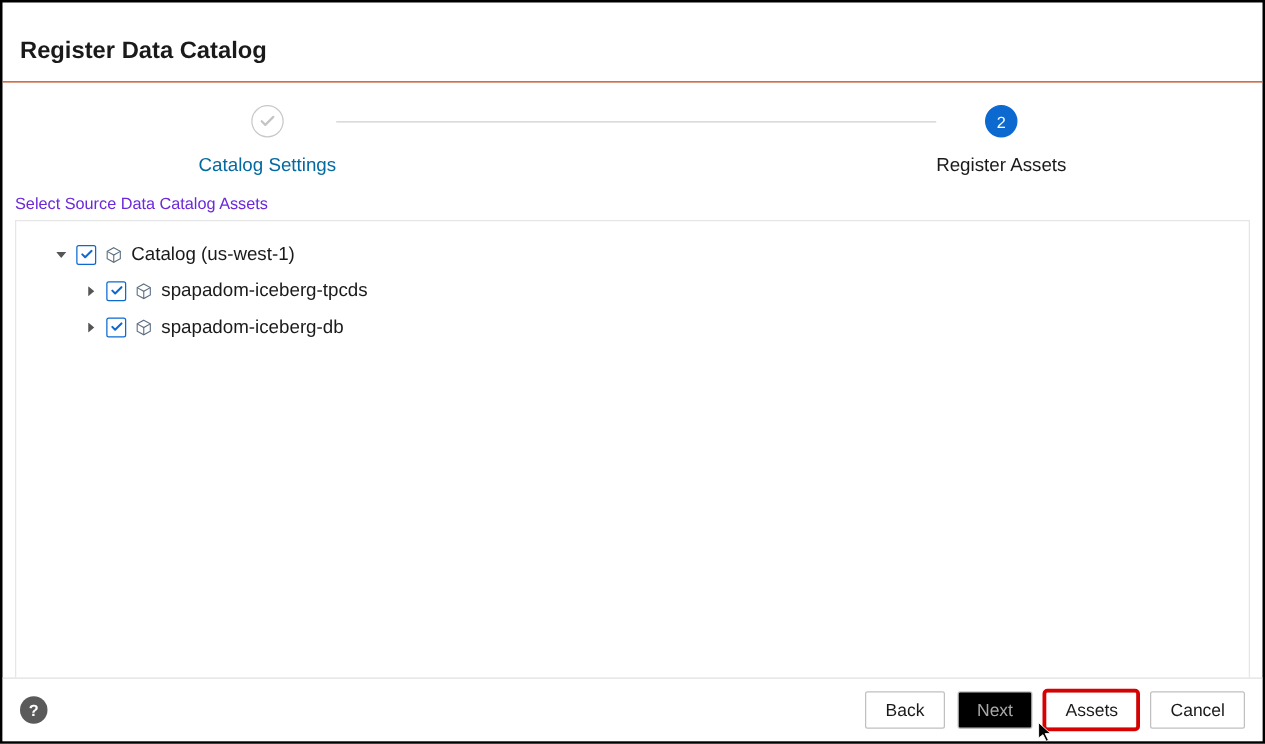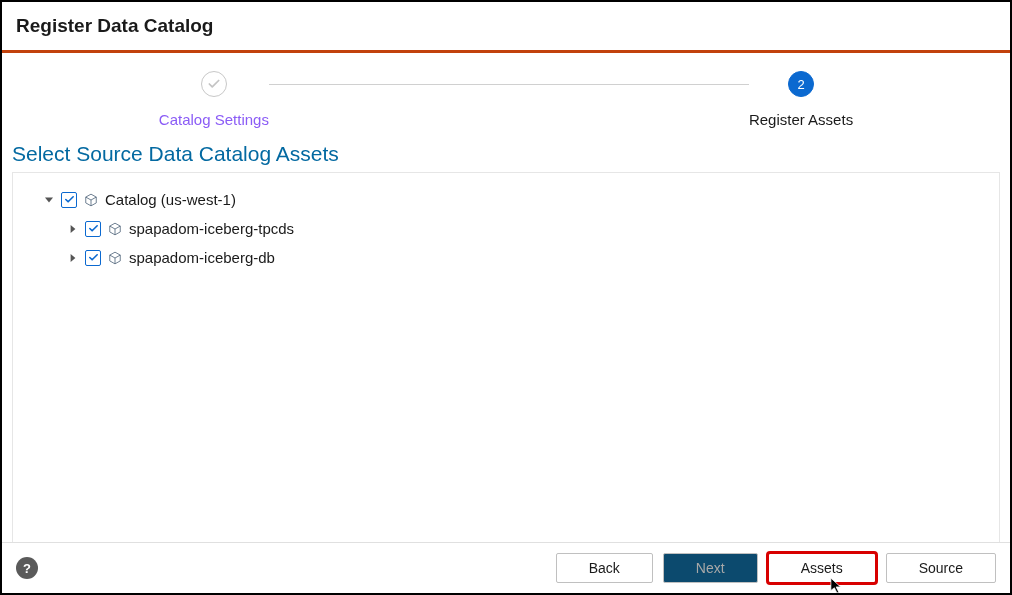--- a/index.html
+++ b/index.html
@@ -13,21 +13,22 @@
       color: #1a1a1a;
       background: #fff;
       width: 1012px;
       height: 595px;
       border: 2px solid #000;
       position: relative;
       overflow: hidden;
     }
     .header {
       padding: 13px 26px 13px 14px;
-      border-bottom: 3px solid #c2410c;
+      border-bottom: 1px solid #c2410c;
+      margin-top: 15px;
     }
     .header h1 {
       font-size: 19px;
       font-weight: 600;
       color: #1a1a1a;
     }
     .stepper {
       display: flex;
       align-items: flex-start;
       justify-content: center;
@@ -60,38 +61,38 @@
       stroke: #c4c4c4;
     }
     .step-circle.active {
       background: #0b69d0;
       border-color: #0b69d0;
       color: #fff;
     }
     .step-label {
       margin-top: 14px;
       font-size: 15px;
-      color: #8b5cf6;
+      color: #0369a1;
     }
     .step-label.active {
       color: #1a1a1a;
       font-weight: 500;
       text-align: right;
     }
     .step-gap {
       flex: 0 0 480px;
       height: 1px;
       background: #d0d0d0;
       margin-top: 13px;
       z-index: 1;
     }
     .section-label {
       padding: 6px 10px 6px 10px;
-      font-size: 21px;
-      color: #0369a1;
+      font-size: 13px;
+      color: #6d28d9;
     }
     .tree-panel {
       margin: 0 10px;
       border: 1px solid #e6e6e6;
       height: 392px;
       overflow: auto;
       padding: 12px 10px;
     }
     .tree-node {
       display: flex;
@@ -168,31 +169,31 @@
       font-weight: 600;
       cursor: pointer;
     }
     .footer-buttons {
       display: flex;
       gap: 10px;
       align-items: center;
       position: relative;
     }
     .btn {
-      padding: 6px 32px;
+      padding: 6px 15px;
       border: 1px solid #c0c0c0;
       background: #fff;
       font-size: 14px;
       color: #1a1a1a;
       cursor: pointer;
       border-radius: 2px;
     }
     .btn.disabled {
       color: #a8a8a8;
-      background: #0c4a6e;
+      background: #000000;
       cursor: default;
     }
     .btn.highlight {
       outline: 3px solid #d80000;
       outline-offset: -1px;
     }
     .cursor-pointer-overlay {
       position: absolute;
       left: 828px;
       top: 575px;
@@ -296,21 +297,21 @@
 
 
 </div>
 
 <div class="footer">
   <div class="help-btn">?</div>
   <div class="footer-buttons">
     <button class="btn">Back</button>
     <button class="btn disabled">Next</button>
     <button class="btn highlight">Assets</button>
-    <button class="btn">Source</button>
+    <button class="btn">Cancel</button>
   </div>
 </div>
 
 <div class="cursor-pointer-overlay">
   <svg viewBox="0 0 16 20">
       <path d="M1 1 L1 15 L5 12 L8 18 L10 17 L7 11 L12 11 Z" fill="#000" stroke="#fff" stroke-width="0.8"></path>
     </svg>
 </div>
 
 </body></html>

